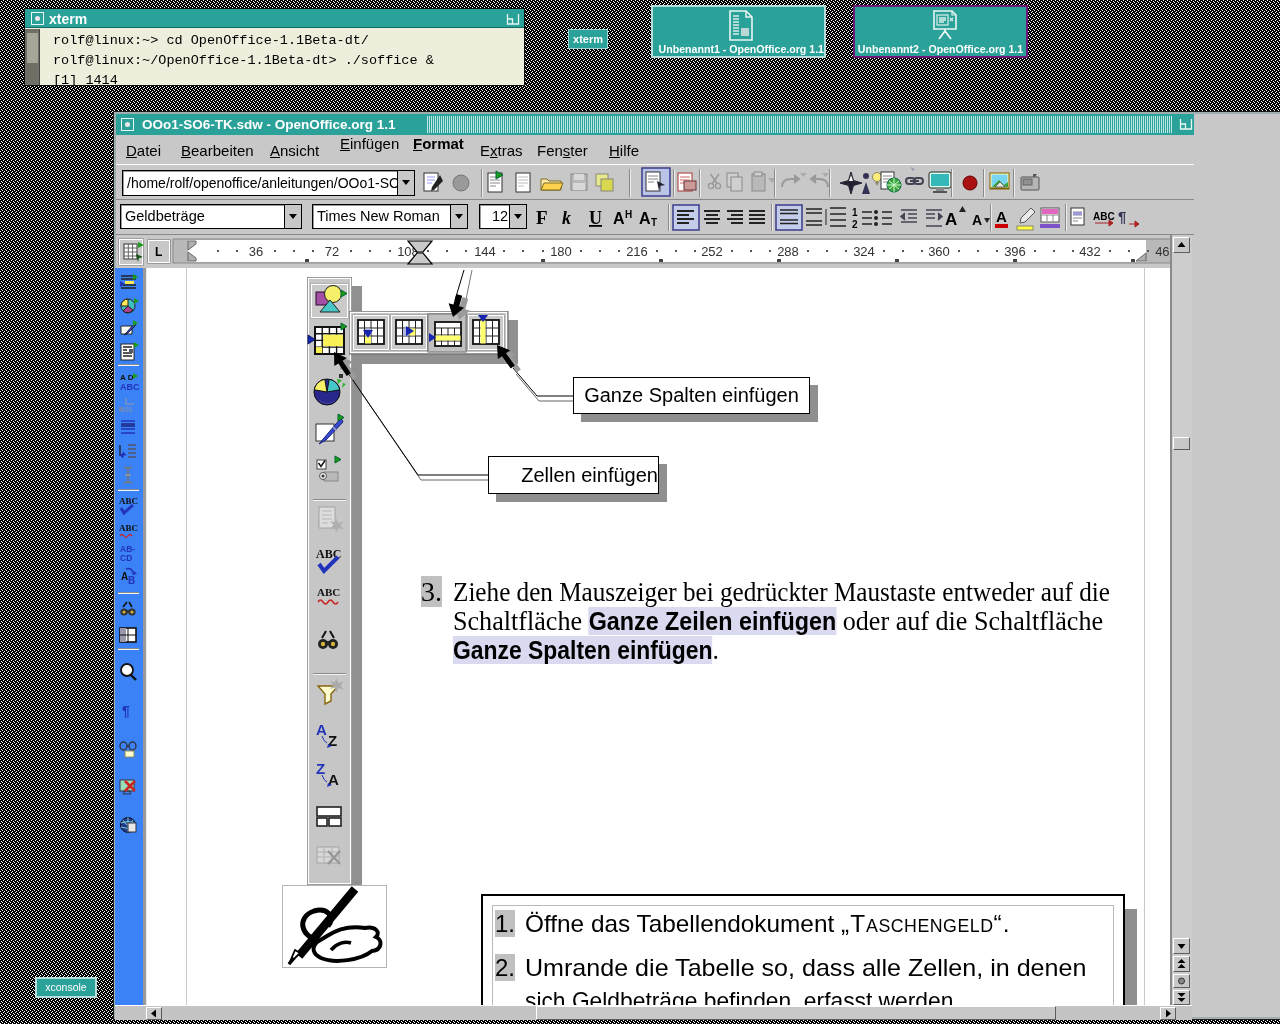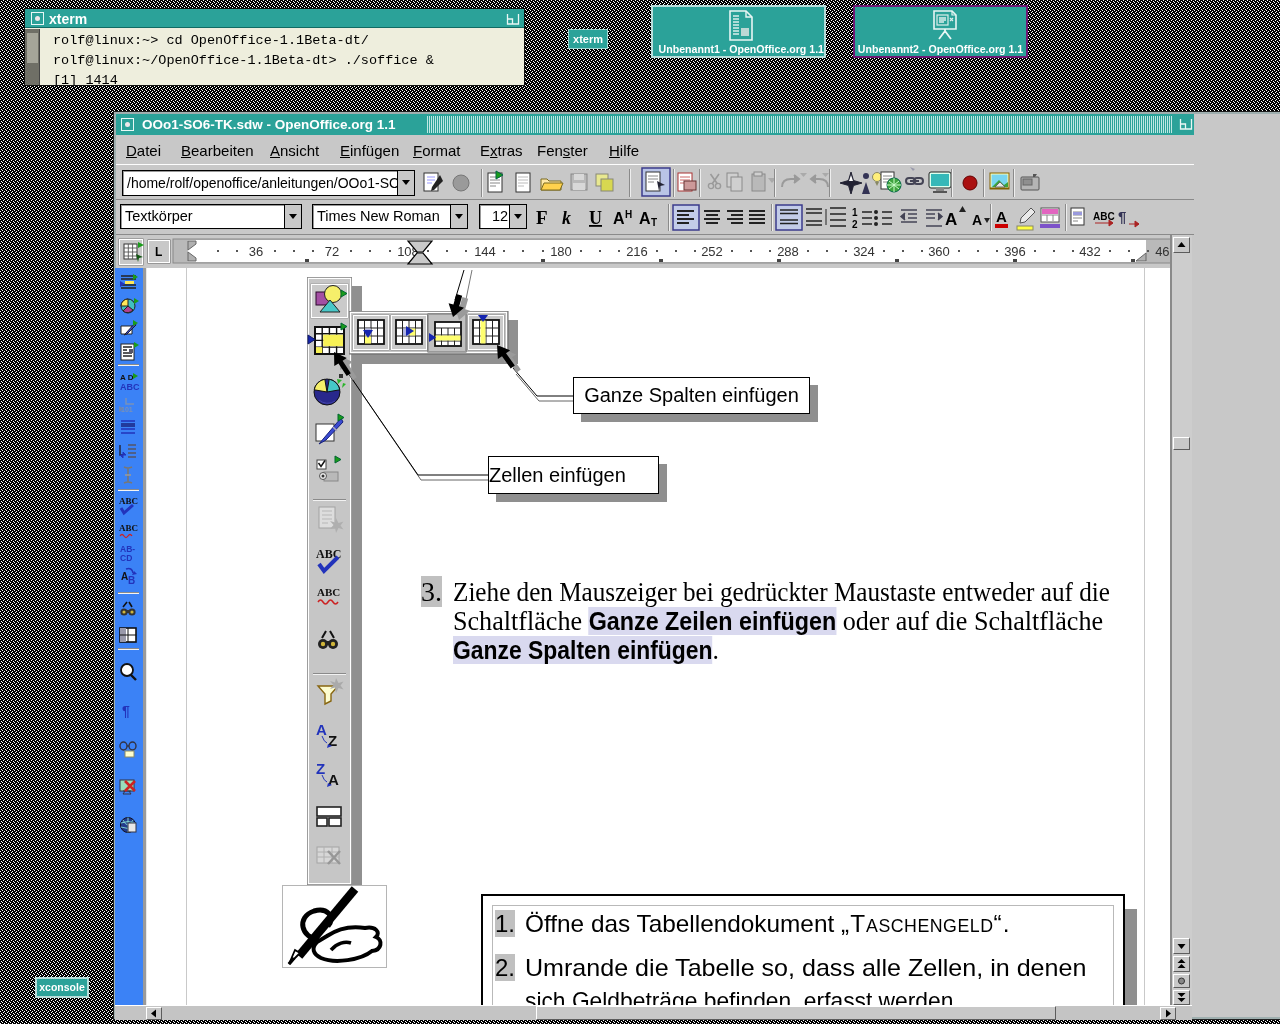--- a/index.html
+++ b/index.html
@@ -40,21 +40,21 @@
   <div class="abs" style="left:0;top:20px;width:15px;height:58px;background:#6f6f66;border-right:1px solid #444;">
     <div class="abs" style="left:2px;top:4px;width:11px;height:30px;background:#a5a599;"></div>
   </div>
   <div class="abs" style="left:28px;top:22px;font-family:'Liberation Mono',monospace;font-size:13.5px;line-height:20px;white-space:pre;color:#000;white-space:pre;">rolf@linux:~&gt; cd OpenOffice-1.1Beta-dt/
 rolf@linux:~/OpenOffice-1.1Beta-dt&gt; ./soffice &amp;
 [1] 1414
 rolf@linux:~/OpenOffice-1.1Beta-dt&gt; <span style="display:inline-block;width:8px;height:13px;border:1px solid #000;vertical-align:-2px;"></span></div>
 </div>
 
 <div class="abs teal" style="left:568px;top:29px;width:40px;height:20px;border:1px solid #9fd6d1;color:#fff;font-weight:bold;font-size:11px;text-align:center;line-height:18px;">xterm</div>
-<div class="abs teal" style="left:35px;top:977px;width:54px;height:21px;border:2px solid #b7ddda;color:#fff;font-weight:bold;font-size:10.5px;text-align:center;line-height:16px;">xconsole</div>
+<div class="abs teal" style="left:35px;top:977px;width:62px;height:21px;border:2px solid #b7ddda;color:#fff;font-weight:normal;font-size:10.5px;text-align:center;line-height:16px;">xconsole</div>
 
 <div class="abs teal" style="left:651px;top:5px;width:175px;height:53px;border:2px solid #b7ddda;">
   <svg class="abs" style="left:76px;top:3px" width="24" height="31" viewBox="0 0 24 31">
     <path d="M1 1 h16 l6 6 v23 h-22 z" fill="#2ba299" stroke="#e8f6f4" stroke-width="1.6"></path>
     <path d="M17 1 v6 h6" fill="none" stroke="#e8f6f4" stroke-width="1.4"></path>
     <g stroke="#dceeec" stroke-width="1.6">
           <path d="M4 6h6M4 9h6M4 12h6M4 15h6M4 18h6M4 21h6M4 24h6"></path>
         </g>
     <rect x="12" y="18" width="8" height="8" fill="#bcd8d5"></rect>
   </svg>
@@ -84,22 +84,22 @@
     <div class="abs" style="left:311px;top:2px;width:746px;height:17px;background:repeating-linear-gradient(90deg,#bfe7e3 0 1px,#2ba299 1px 2px);"></div>
     <svg class="abs" style="left:1063px;top:3px" width="14" height="14" viewBox="0 0 14 14">
           <path d="M1.5 2 v10 h11 v-10 M1.5 12 v-5 h5 v5" fill="none" stroke="#eaf7f5" stroke-width="1.3"></path>
         </svg>
   </div>
 
   <div class="abs" style="left:2px;top:23px;width:1078px;height:29px;font-size:15px;color:#000;">
     <span class="abs" style="left:10px;top:7px;"><u>D</u>atei</span>
     <span class="abs" style="left:65px;top:7px;"><u>B</u>earbeiten</span>
     <span class="abs" style="left:154px;top:7px;text-align:center;"><u>A</u>nsicht</span>
-    <span class="abs" style="left:224px;top:7px;"><u>E</u>infügen</span>
-    <span class="abs" style="left:297px;top:7px;"><u>F</u>ormat</span>
+    <span class="abs" style="left:224px;top:0;"><u>E</u>infügen</span>
+    <span class="abs" style="left:297px;top:0;font-weight:bold;"><u>F</u>ormat</span>
     <span class="abs" style="left:364px;top:7px;">E<u>x</u>tras</span>
     <span class="abs" style="left:421px;top:7px;">Fen<u>s</u>ter</span>
     <span class="abs" style="left:493px;top:7px;"><u>H</u>ilfe</span>
   </div>
 
   <div class="abs" style="left:2px;top:52px;width:1078px;height:36px;border-top:1px solid #fdfdfd;border-bottom:1px solid #8a8a8a;" id="funcbar">
     <div class="abs" style="left:6px;top:5px;width:276px;height:26px;background:#fff;border:1px solid #000;box-shadow:inset 1px 1px 0 #999;font-size:14px;line-height:24px;white-space:nowrap;overflow:hidden;padding-left:4px;">/home/rolf/openoffice/anleitungen/OOo1-SOI</div>
     <div class="abs cbtn" style="left:282px;top:5px;width:17px;height:26px;"></div>
     <svg class="abs" style="left:0;top:0" width="1078" height="36" viewBox="0 0 1078 36">
       <g transform="translate(308,8)">
@@ -218,21 +218,21 @@
           <rect x="898" y="4" width="1" height="28" fill="#eee"></rect>
       <g transform="translate(905,9)">
             <rect y="3" width="18" height="13" rx="1" fill="#b5b5b5" stroke="#555"></rect>
             <rect x="2" y="5" width="9" height="6" fill="#8f8f8f" stroke="#666"></rect>
             <path d="M12 3 v-3 l4 0 -2 3 z" fill="#555"></path>
           </g>
     </svg>
   </div>
 
   <div class="abs" style="left:2px;top:88px;width:1078px;height:35px;border-bottom:1px solid #8a8a8a;" id="objbar">
-    <div class="abs" style="left:4px;top:4px;width:165px;height:25px;background:#fff;border:1px solid #000;box-shadow:inset 1px 1px 0 #999;font-size:14.5px;line-height:23px;padding-left:4px;">Textkörper</div>
+    <div class="abs" style="left:4px;top:4px;width:165px;height:25px;background:#fff;border:1px solid #000;box-shadow:inset 1px 1px 0 #999;font-size:14.5px;line-height:23px;padding-left:4px;">Geldbeträge</div>
     <div class="abs cbtn" style="left:169px;top:4px;width:17px;height:25px;"></div>
     <div class="abs" style="left:196px;top:4px;width:139px;height:25px;background:#fff;border:1px solid #000;box-shadow:inset 1px 1px 0 #999;font-size:14.5px;line-height:23px;padding-left:4px;">Times New Roman</div>
     <div class="abs cbtn" style="left:335px;top:4px;width:17px;height:25px;"></div>
     <div class="abs" style="left:363px;top:4px;width:31px;height:25px;background:#fff;border:1px solid #000;box-shadow:inset 1px 1px 0 #999;font-size:14.5px;line-height:23px;padding-left:12px;">12</div>
     <div class="abs cbtn" style="left:394px;top:4px;width:17px;height:25px;"></div>
     <svg class="abs" style="left:0;top:0" width="1078" height="35" viewBox="0 0 1078 35">
       <text x="420" y="24" font-family="Liberation Serif" font-size="19" font-weight="bold">F</text>
       <text x="446" y="24" font-family="Liberation Serif" font-size="18" font-weight="bold" font-style="italic">k</text>
       <text x="473" y="24" font-family="Liberation Serif" font-size="18" font-weight="bold" text-decoration="underline">U</text>
       <text x="497" y="24" font-size="16" font-weight="bold">A</text>
@@ -699,21 +699,21 @@
         <g stroke="#000" fill="none">
               <path d="M341 207 L271 207 L201 105"></path>
             </g>
         <polygon points="187.0,84.0 187.3,98.1 191.5,95.4 199.7,108.0 203.8,105.2 195.6,92.7 199.8,90.0" fill="#9a9a9a" transform="translate(6,4)"></polygon>
         <polygon points="187.0,84.0 187.3,98.1 191.5,95.4 199.7,108.0 203.8,105.2 195.6,92.7 199.8,90.0" fill="#000"></polygon>
       </svg>
 
       <div class="abs" style="left:434px;top:117px;width:237px;height:37px;background:#8f8f8f;"></div>
       <div class="abs" style="left:426px;top:109px;width:237px;height:37px;background:#fff;border:1px solid #000;font-size:20px;line-height:35px;text-align:center;">Ganze Spalten einfügen</div>
       <div class="abs" style="left:349px;top:196px;width:171px;height:38px;background:#8f8f8f;"></div>
-      <div class="abs" style="left:341px;top:188px;width:171px;height:38px;background:#fff;border:1px solid #000;font-size:20px;line-height:36px;text-align:left;">Zellen einfügen</div>
+      <div class="abs" style="left:341px;top:188px;width:171px;height:38px;background:#fff;border:1px solid #000;font-size:20px;line-height:36px;text-align:right;">Zellen einfügen</div>
 
       <div class="abs" style="left:274px;top:309px;width:700px;font-family:'Liberation Serif',serif;font-size:28px;line-height:29px;color:#000;">
         <span style="background:#c0c0c0;">3.</span>
       </div>
       <div id="bl1" class="abs" style="left:306px;top:308px;font-family:'Liberation Serif',serif;font-size:28px;white-space:nowrap;transform-origin:0 0;transform:scaleX(0.899);">Ziehe den Mauszeiger bei gedrückter Maustaste entweder auf die</div>
       <div id="bl2" class="abs" style="left:306px;top:337px;font-family:'Liberation Serif',serif;font-size:28px;white-space:nowrap;transform-origin:0 0;transform:scaleX(0.933);">Schaltfläche <span style="font-family:'Liberation Sans';font-weight:bold;font-size:25px;background:#d9d9ef;">Ganze Zeilen einfügen</span> oder auf die Schaltfläche</div>
       <div id="bl3" class="abs" style="left:306px;top:366px;font-family:'Liberation Serif',serif;font-size:28px;white-space:nowrap;transform-origin:0 0;transform:scaleX(0.916);"><span style="font-family:'Liberation Sans';font-weight:bold;font-size:25px;background:#d9d9ef;">Ganze Spalten einfügen</span>.</div>
 
       <div class="abs" style="left:977px;top:641px;width:13px;height:96px;background:#8f8f8f;"></div>
       <div class="abs" style="left:334px;top:626px;width:644px;height:120px;background:#fff;border:2px solid #000;">

